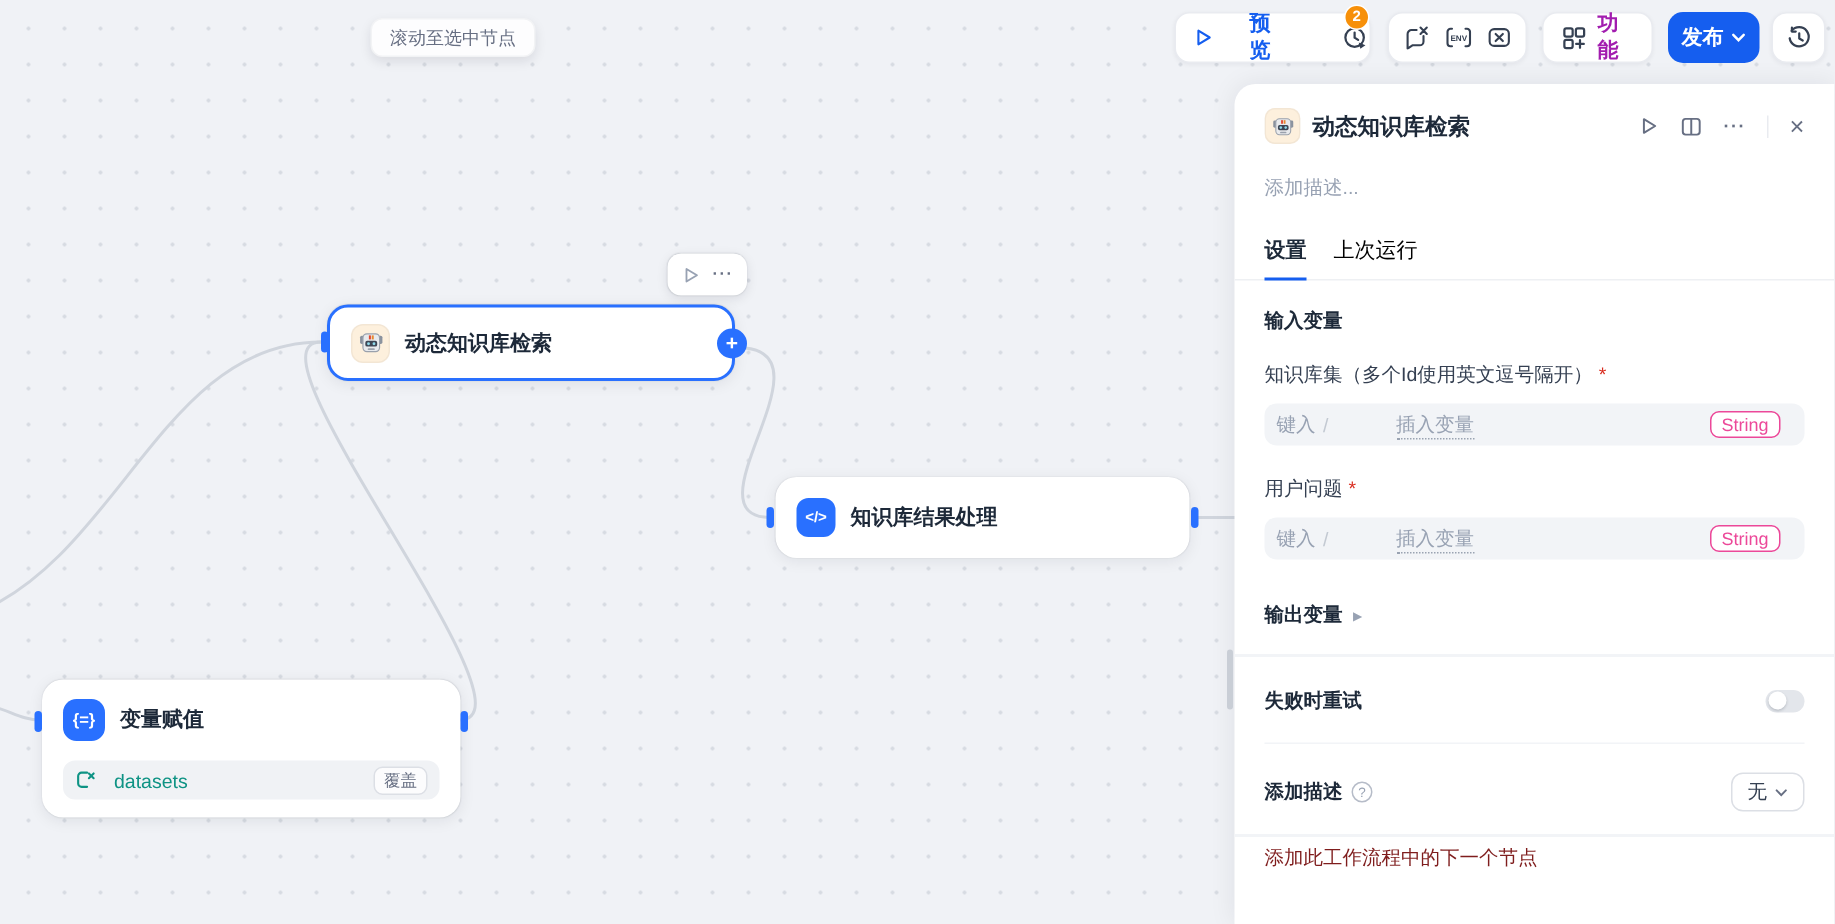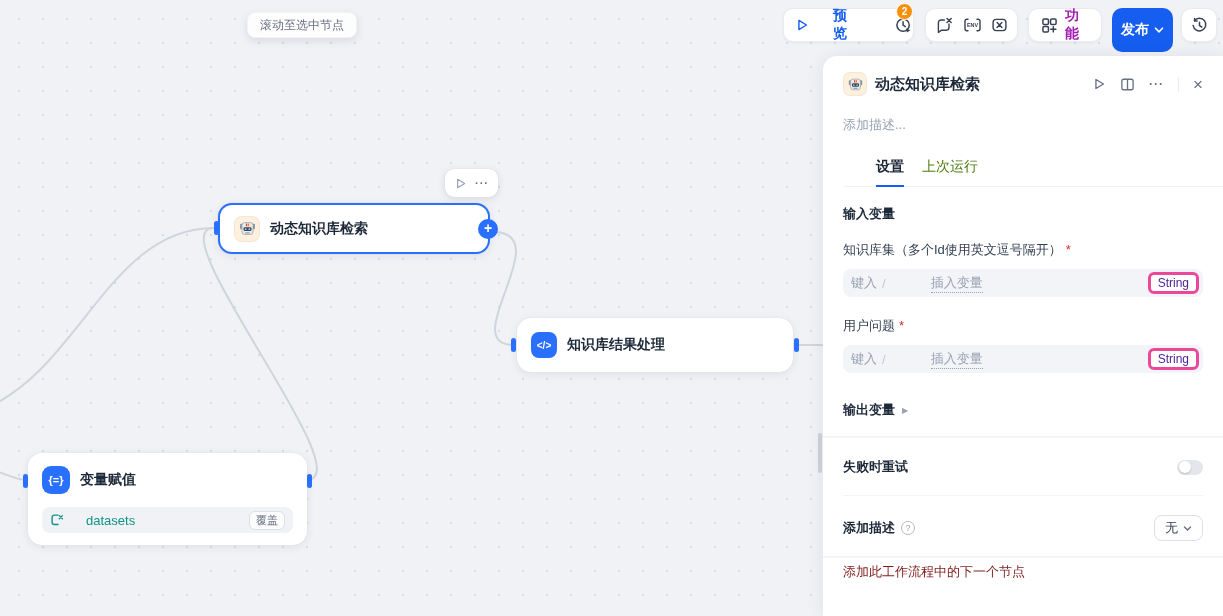--- a/index.html
+++ b/index.html
@@ -29,21 +29,21 @@
   .plus-btn { position:absolute; right:-10px; top:14px; width:20px; height:20px; border-radius:50%;
     background:#2970ff; color:#fff; font-size:14px; font-weight:bold; line-height:18px; text-align:center; cursor:pointer; }
 
   .node-processor { left:517px; top:318px; width:276px; height:54px; }
   .node-processor .node-head { height:54px; }
 
   .node-assigner { left:28px; top:453px; width:279px; height:92px; }
   .node-assigner .node-head { height:28px; margin-top:13px; }
   .nicon.blue-lg { width:28px; height:28px; border-radius:9px; background:#2970ff; color:#fff; font-weight:bold; font-size:11px; }
   .var-row { margin:13px 14px 0; height:26px; background:#f0f2f5; border-radius:8px;
-    display:flex; align-items:center; padding:0 8px; gap:22px; }
+    display:flex; align-items:center; padding:0 8px; gap:12px; }
   .var-name { font-size:13px; color:#0e9384; }
   .var-badge { margin-left:auto; font-size:11px; color:#676f83; background:#fcfcfd;
     border:1px solid #dcdfe5; border-radius:6px; padding:1px 6px; }
 
   
   .mini-bar { position:absolute; left:445px; top:169px; width:53px; height:28px; background:#fff;
     border-radius:9px; box-shadow:0 2px 8px rgba(16,24,40,.1), 0 0 1px rgba(16,24,40,.15);
     display:flex; align-items:center; justify-content:center; gap:8px; color:#98a2b3; }
   .mini-bar .dots { color:#676f83; font-weight:bold; font-size:11px; letter-spacing:1px; }
 
@@ -54,54 +54,54 @@
 
   
   .tb-box { position:absolute; top:8px; height:34px; background:#fff; border:1px solid #e9ebf0;
     border-radius:10px; box-shadow:0 1px 3px rgba(16,24,40,.05); display:flex; align-items:center; }
   .tb-preview { left:783px; width:131px; padding:0 11px; gap:24px; }
   .tb-preview .lbl { font-size:14px; font-weight:bold; color:#155eef; }
   .vdiv { width:1px; height:15px; background:#e9ebf0; }
   .tb-ops { left:925px; width:93px; justify-content:space-evenly; }
   .tb-feat { left:1028px; width:74px; padding:0 12px; gap:7px; }
   .tb-feat .lbl { font-size:14px; font-weight:bold; color:#a21caf; }
-  .btn-publish { position:absolute; left:1112px; top:8px; width:61px; height:44px; background:#155eef;
+  .btn-publish { position:absolute; left:1112px; top:8px; width:61px; height:34px; background:#155eef;
     border-radius:10px; color:#fff; display:flex; align-items:center; justify-content:center; gap:5px;
     font-size:14px; font-weight:bold; cursor:pointer; }
   .btn-history { left:1181px; width:36px; justify-content:center; }
   .count-badge { position:absolute; left:896px; top:3px; width:17px; height:17px; border-radius:50%;
     background:#f79009; border:1.5px solid #fff; color:#fff; font-size:10px; font-weight:bold;
     display:flex; align-items:center; justify-content:center; z-index:5; }
 
   
   .panel { position:absolute; left:823px; top:56px; width:400px; height:560px; background:#fff;
     border-radius:14px 0 0 0; box-shadow:0 0 18px rgba(16,24,40,.08); overflow:hidden; }
   .p-header { display:flex; align-items:center; padding:16px 20px 0; gap:8px; }
   .p-icon { width:24px; height:24px; border-radius:7px; background:#fdf0dd; border:1px solid rgba(0,0,0,.04);
     display:flex; align-items:center; justify-content:center; flex:none; }
   .p-title { font-size:15px; font-weight:bold; color:#1d2939; flex:1 1 auto; }
   .p-actions { display:flex; align-items:center; gap:14px; color:#676f83; }
   .p-actions .x { font-size:17px; line-height:1; cursor:pointer; }
   .p-actions .dots { font-weight:bold; letter-spacing:1px; font-size:12px; cursor:pointer; }
   .p-desc { margin-top:20px; padding:0 20px; font-size:13px; color:#98a2b3; }
-  .p-tabs { display:flex; gap:18px; margin-top:24px; padding:0 32px; border-bottom:1px solid #eef0f3;margin-left:21px; }
+  .p-tabs { display:flex; gap:18px; margin-top:24px; padding:0 20px; border-bottom:1px solid #eef0f3; }
   .tab { font-size:14px; padding-bottom:9px; cursor:pointer; }
   .tab.active { color:#1d2939; font-weight:bold; border-bottom:2px solid #155eef; margin-bottom:-1px; }
-  .tab.inactive { color:#4d7c0f;text-align:right; }
+  .tab.inactive { color:#000000;text-align:right; }
   .p-body { padding:18px 20px 0; }
   .sec-title { font-size:13px; font-weight:bold; color:#1d2939; }
   .f-label { margin-top:18px; font-size:13px; color:#354052; }
   .f-label .req { color:#d92d20; margin-left:4px; }
   .f-label.second { margin-top:20px; }
   .input-box { margin-top:10px; height:28px; background:#f2f4f7; border-radius:8px;
     display:flex; align-items:center; padding:0 4px 0 8px; font-size:13px; color:#98a2b3; cursor:text; }
   .input-box .sep { margin:0 5px; color:#c3c9d2; }
   .input-box .ins { border-bottom:1px dotted #9aa3b2; cursor:pointer;margin-left:40px; }
-  .type-badge { margin-left:auto; margin-right:0; background:#fff; border:3px solid #ec4899; border-radius:6px;
-    padding:1px 7px; font-size:12px; color:#4c1d95; }
+  .type-badge { margin-left:auto; margin-right:12px; background:#fff; border:1px solid #ec4899; border-radius:6px;
+    padding:1px 7px; font-size:12px; color:#ec4899; }
   .out-row { margin-top:28px; display:flex; align-items:center; gap:7px; cursor:pointer; }
   .out-row .arrow { font-size:8px; color:#98a2b3; }
   .divider-full { height:2px; background:#f2f4f7; margin:17px -20px 0; }
   .retry-row { display:flex; align-items:center; justify-content:space-between; padding:20px 0 19px; }
   .toggle { width:26px; height:15px; border-radius:8px; background:#e3e6eb; position:relative; cursor:pointer; }
   .toggle .knob { position:absolute; left:2px; top:1.5px; width:12px; height:12px; border-radius:50%;
     background:#fff; box-shadow:0 1px 2px rgba(16,24,40,.2); }
   .divider-inset { height:1px; background:#f2f4f7; }
   .error-row { display:flex; align-items:center; padding:19px 0 15px; }
   .help { width:14px; height:14px; border-radius:50%; border:1.2px solid #b6bcc8; color:#98a2b3;

